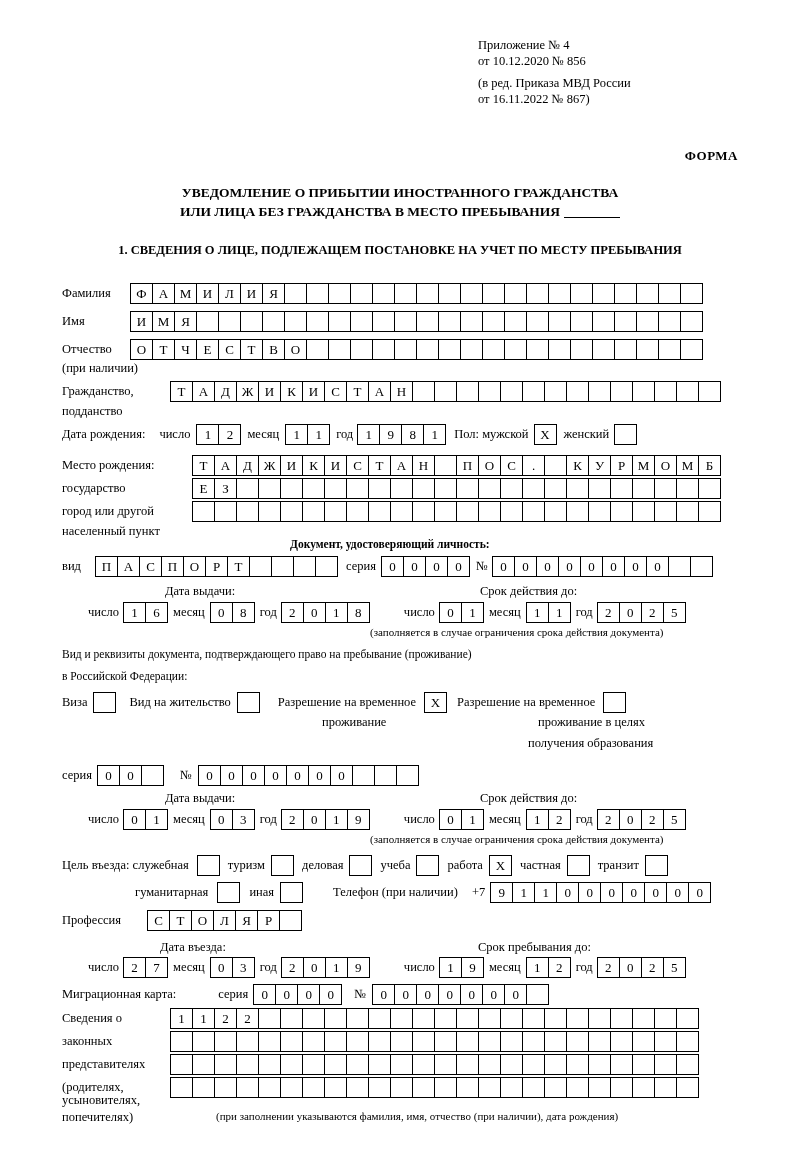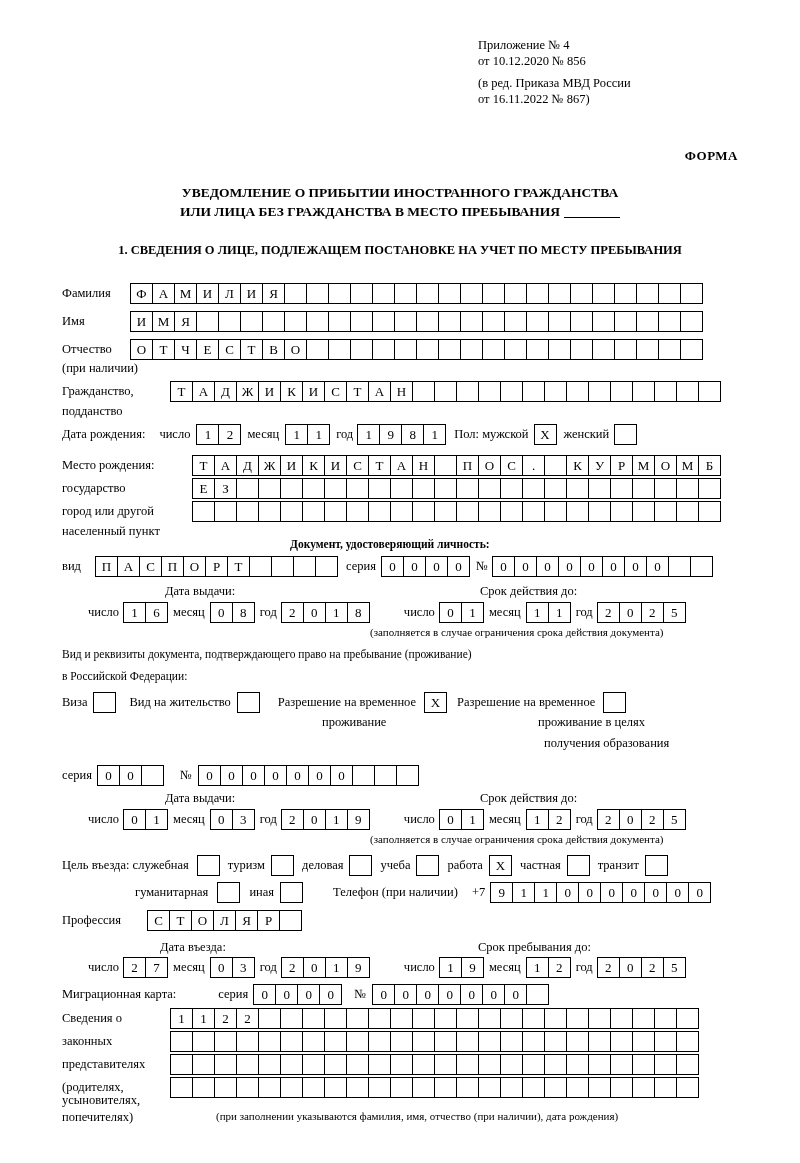--- a/index.html
+++ b/index.html
@@ -427,21 +427,21 @@
     <span class="cells" style="margin-left:8px;" id="c-edu">
         <span class="cell"></span>
       </span>
   </div>
   <div class="row" style="top:715px;left:322px;">
     <span class="lbl">проживание</span>
   </div>
   <div class="row" style="top:715px;left:538px;">
     <span class="lbl">проживание в целях</span>
   </div>
-  <div class="row" style="top:736px;left:544px;align-items:center;">
+  <div class="row" style="top:736px;left:528px;align-items:center;">
     <span class="lbl">получения образования</span>
   </div>
 
   <div class="row" style="top:765px;left:62px;">
     <span class="lbl">серия</span>
     <span class="cells" style="margin-left:5px;" id="c-pseries">
         <span class="cell">0</span>
         <span class="cell">0</span>
         <span class="cell"></span>
       </span>

